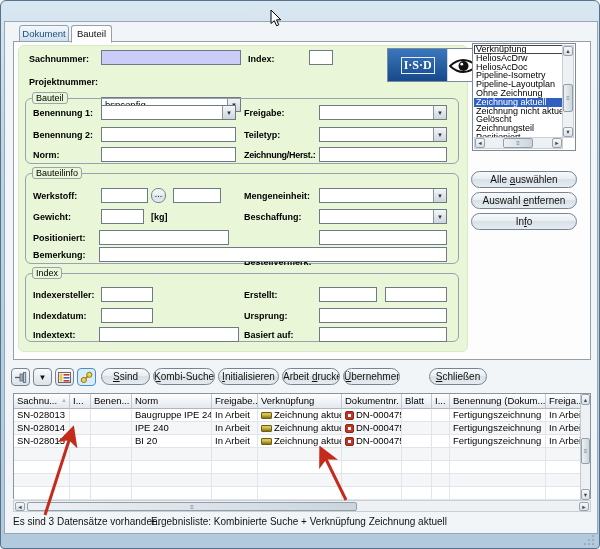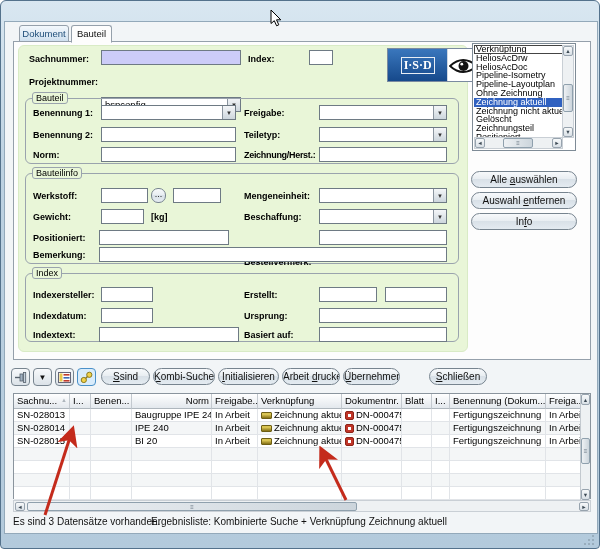--- a/index.html
+++ b/index.html
@@ -60,21 +60,21 @@
   .tbtn.on { background:#d9ecfb; border-color:#4a90c8; }
   
   .table { position:absolute; left:12px; top:392px; width:578px; height:106px; background:#fff; border:1px solid #8a949d; border-bottom:none; }
   .thead { display:flex; height:15px; }
   .th { background:linear-gradient(180deg,#ffffff,#eef1f4 60%,#e3e8ed); border-right:1px solid #c3c9cf; border-bottom:1px solid #aeb6bd;
     font-size:9.5px; padding:1px 2px 0 3px; white-space:nowrap; overflow:hidden; position:relative; }
   .tr { display:flex; height:13px; }
   .tr.alt { background:#f4f6f7; }
   .td { border-right:1px solid #e1e4e8; border-bottom:1px solid #e1e4e8; font-size:9.5px; line-height:12px;
     padding:0 0 0 3px; white-space:nowrap; overflow:hidden; display:flex; align-items:center; }
-  .c0{width:56px;} .c1{width:21px;} .c2{width:41px;} .c3{width:80px;text-align:right;} .c4{width:46px;}
+  .c0{width:56px;} .c1{width:21px;} .c2{width:41px;} .c3{width:80px;} .c4{width:46px;}
   .c5{width:84px;} .c6{width:60px;} .c7{width:30px;} .c8{width:18px;} .c9{width:96px;} .c10{width:34px; border-right:none;}
   .sort { position:absolute; right:2px; top:3px; font-size:6px; color:#aeb6bd; }
   .vk-icon { display:inline-block; width:11px; height:7px; margin-right:2px; flex:none;
     background:linear-gradient(180deg,#d8c352 30%,#8f7b1e 90%); border:1px solid #6e5f14; border-radius:1px; }
   .doc-icon { display:inline-block; width:9px; height:9px; margin-right:2px; flex:none;
     background:#c13528; border:1px solid #8e2317; border-radius:2px; position:relative; }
   .doc-icon:after { content:""; position:absolute; left:2px; top:2px; width:3px; height:3px; background:#fff; }
   .statusbar { position:absolute; font-size:10px; color:#111; white-space:nowrap; }
   .eye-logo { position:absolute; left:354px; top:47px; width:93px; height:34px; border:1px solid #7a8aa0; display:flex; background:#fff;margin-left:32px; }
   .eye-blue { width:61px; height:100%; background:linear-gradient(180deg,#3a77bd,#16498b); display:flex; align-items:center; justify-content:center;

